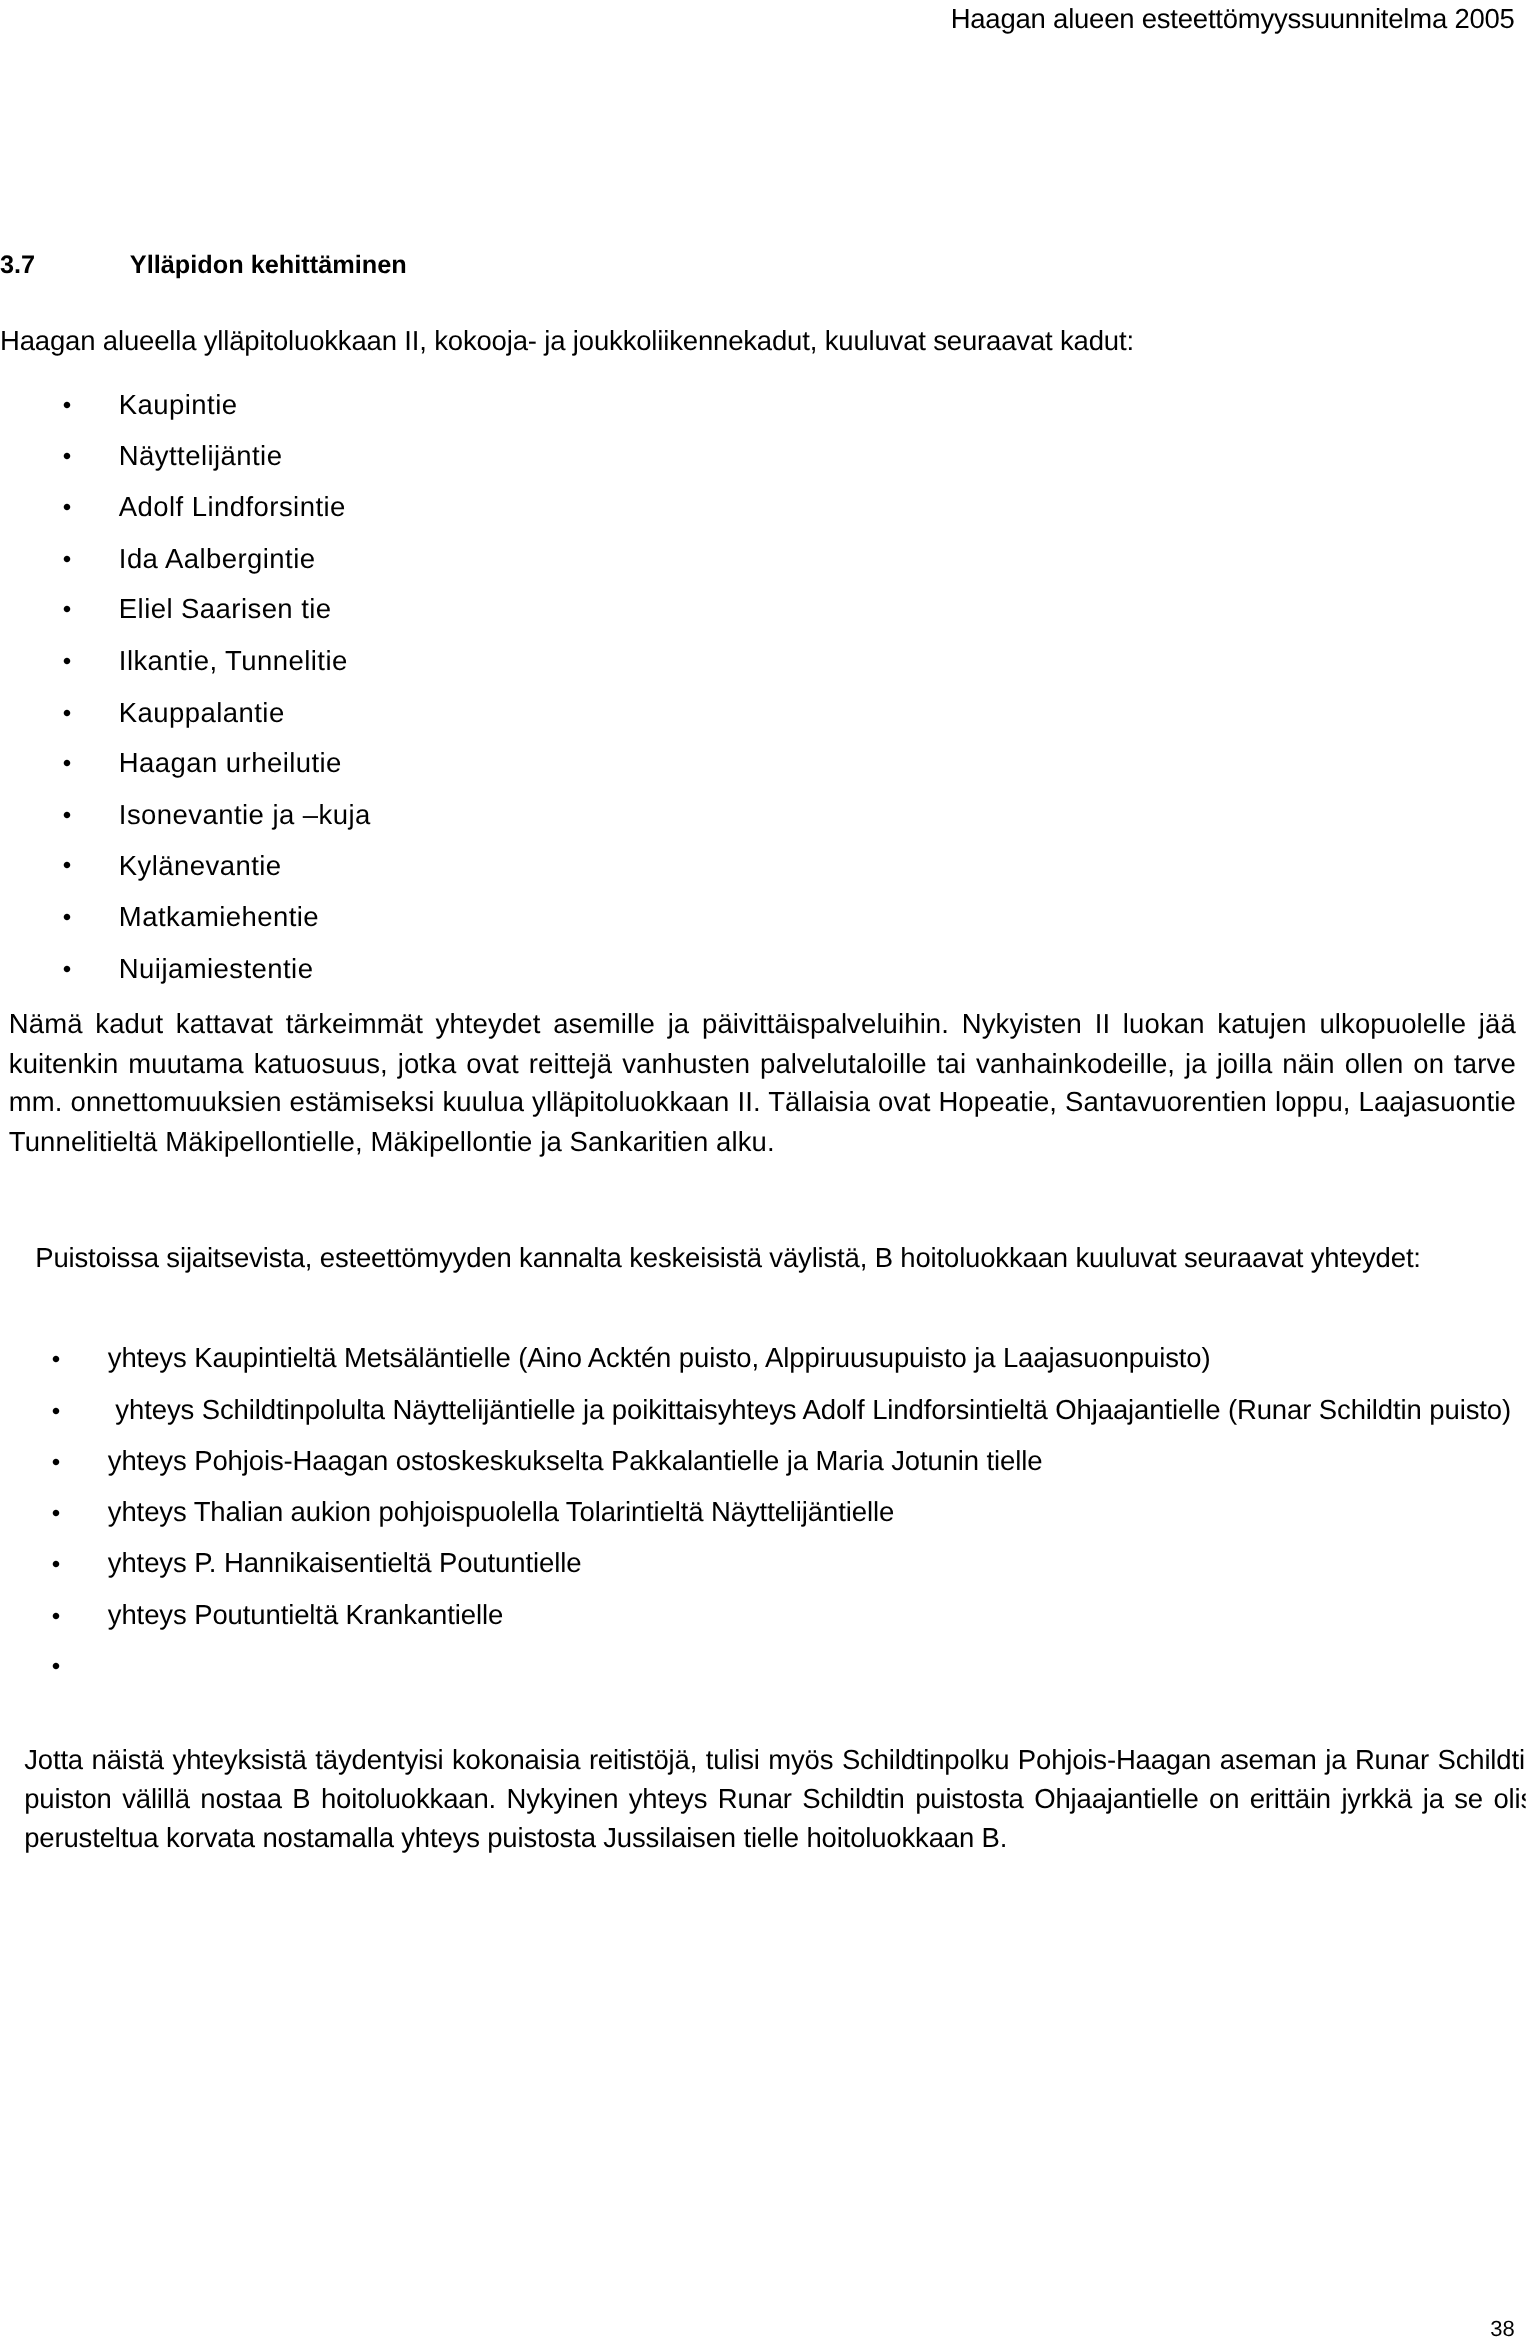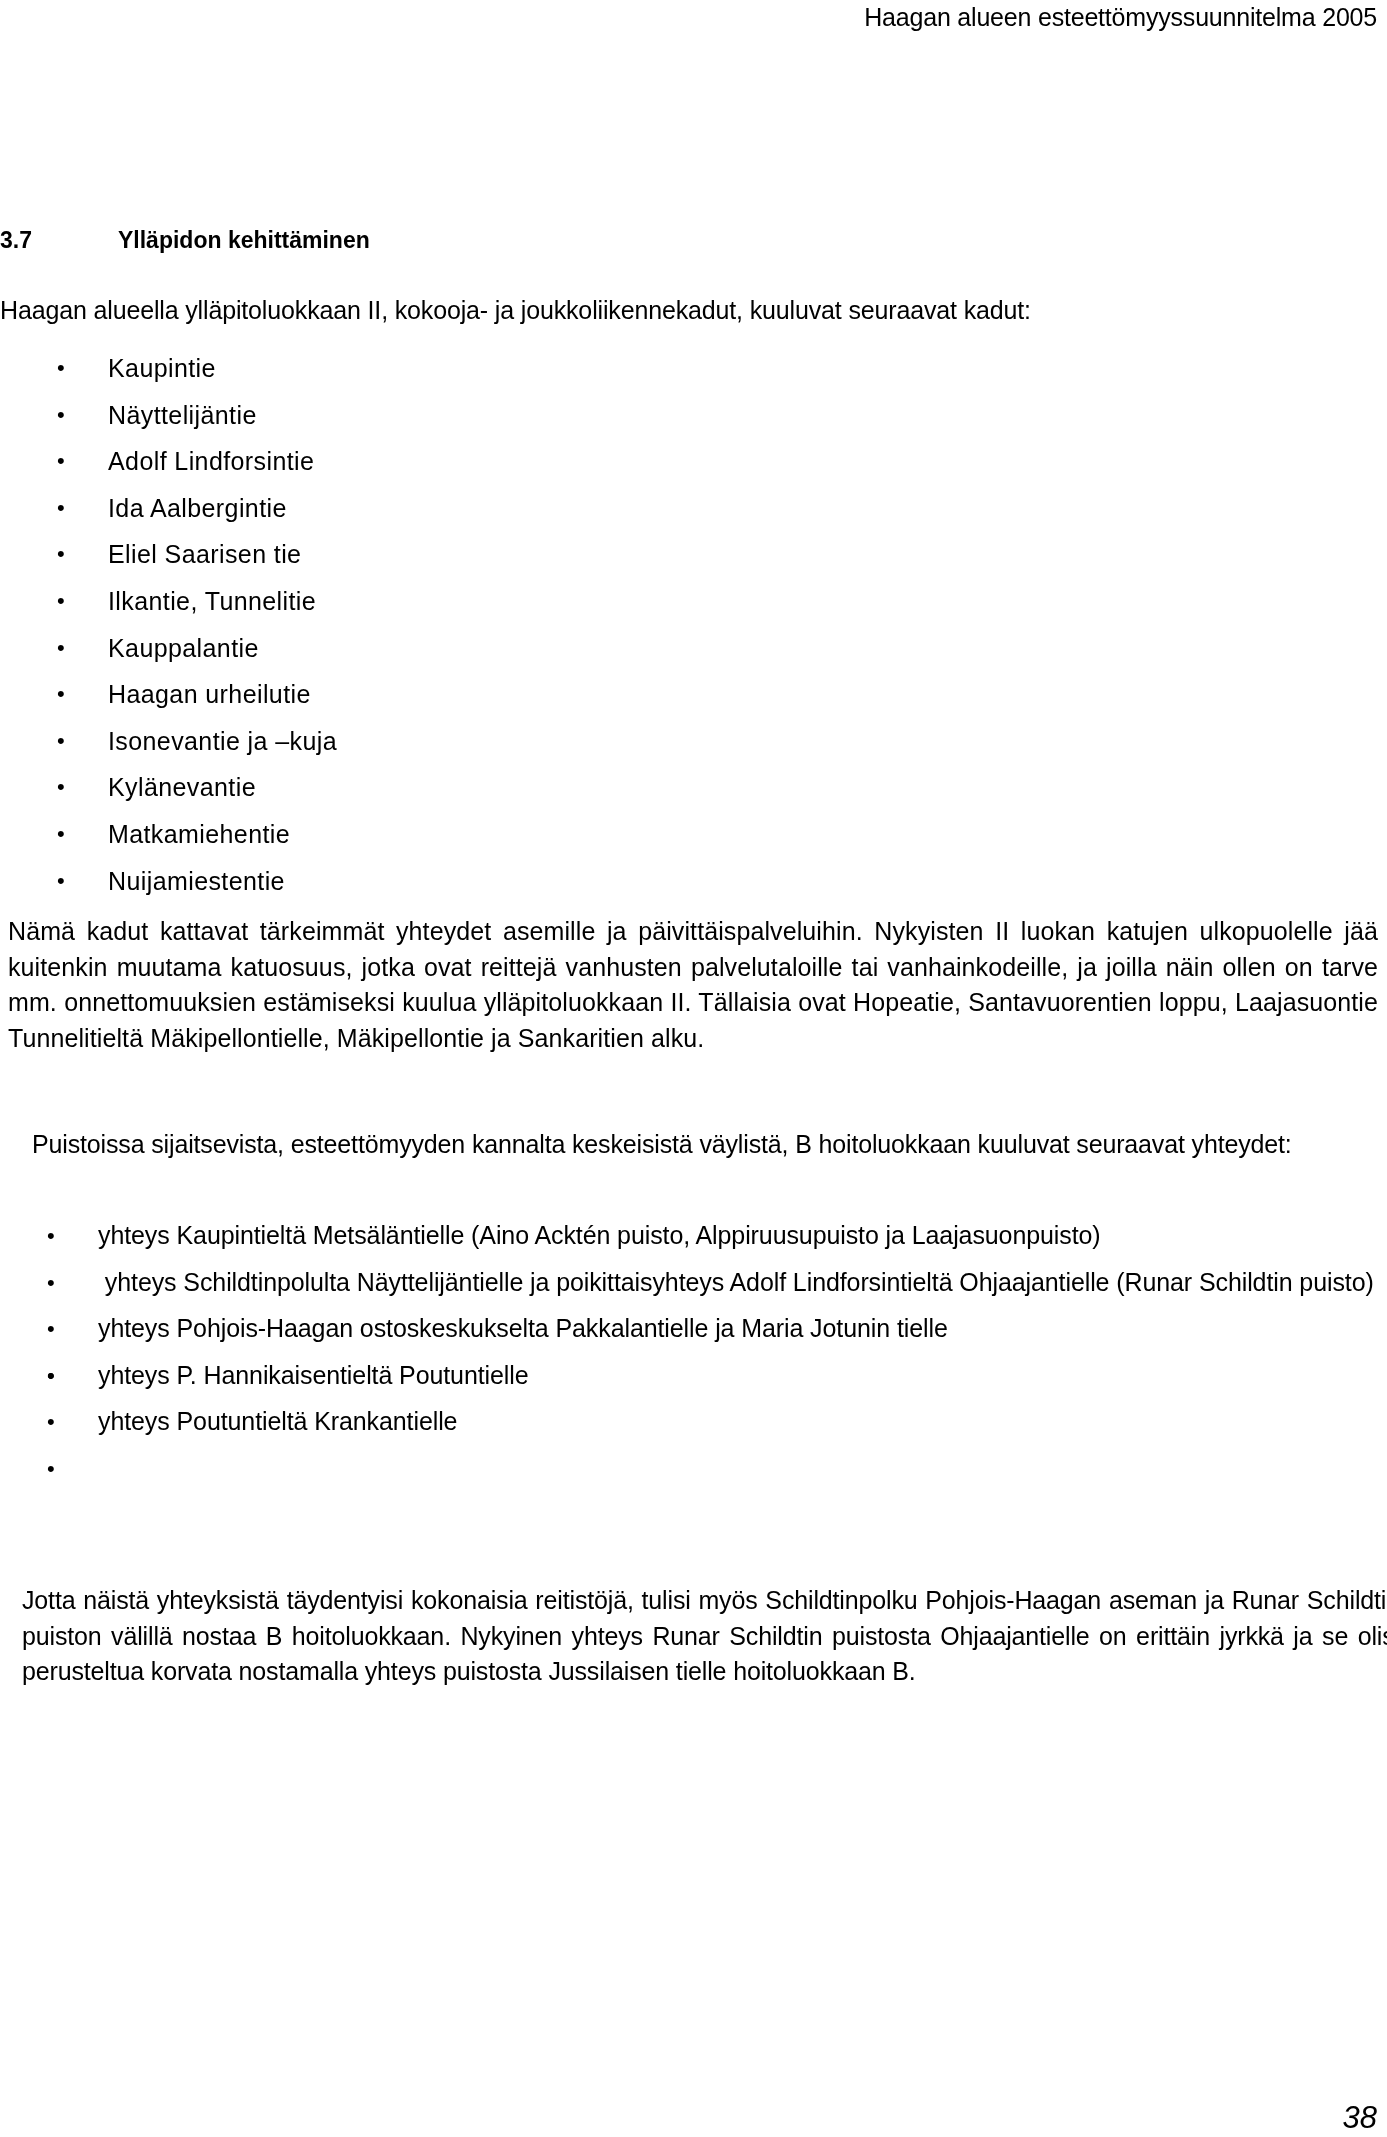--- a/index.html
+++ b/index.html
@@ -113,23 +113,22 @@
     .para3 {
       top: 1583px;
       left: 0;
       width: 1378px;
       padding-left: 22px;
     }
     .page-number {
       position: absolute;
       bottom: 4px;
       right: 10px;
-      font-size: 31px;
+      font-size: 20px;
       line-height: 30px;
-      font-style: italic;
     }
   </style>
 </head>
 <body>
 
 <div class="page-header">Haagan alueen esteettömyyssuunnitelma 2005</div>
 
 <h2 class="section-heading" style="margin:0;">
   <span class="num">3.7</span>
   <span>Ylläpidon kehittäminen</span>
@@ -153,21 +152,21 @@
 </ul>
 
 <p class="body-text para-justify para1" style="margin:0;">Nämä kadut kattavat tärkeimmät yhteydet asemille ja päivittäispalveluihin. Nykyisten II luokan katujen ulkopuolelle jää kuitenkin muutama katuosuus, jotka ovat reittejä vanhusten palvelutaloille tai vanhainkodeille, ja joilla näin ollen on tarve mm. onnettomuuksien estämiseksi kuulua ylläpitoluokkaan II. Tällaisia ovat Hopeatie, Santavuorentien loppu, Laajasuontie Tunnelitieltä Mäkipellontielle, Mäkipellontie ja Sankaritien alku.</p>
 
 <p class="body-text para-justify para2" style="margin:0;padding-left:32px;">Puistoissa sijaitsevista, esteettömyyden kannalta keskeisistä väylistä, B hoitoluokkaan kuuluvat seuraavat yhteydet:</p>
 
 <ul class="link-list">
   <li><span class="bullet">•</span><span>yhteys Kaupintieltä Metsäläntielle (Aino Acktén puisto, Alppiruusupuisto ja Laajasuonpuisto)</span></li>
   <li style="white-space: pre-wrap;"><span class="bullet">•</span><span> yhteys Schildtinpolulta Näyttelijäntielle ja poikittaisyhteys Adolf Lindforsintieltä Ohjaajantielle (Runar Schildtin puisto)</span></li>
   <li><span class="bullet">•</span><span>yhteys Pohjois-Haagan ostoskeskukselta Pakkalantielle ja Maria Jotunin tielle</span></li>
-  <li><span class="bullet">•</span></li>
+  <li><span class="bullet">•</span><span>yhteys Thalian aukion pohjoispuolella Tolarintieltä Näyttelijäntielle</span></li>
   <li><span class="bullet">•</span><span>yhteys P. Hannikaisentieltä Poutuntielle</span></li>
   <li><span class="bullet">•</span><span>yhteys Poutuntieltä Krankantielle</span></li>
   <li><span class="bullet">•</span></li>
 </ul>
 
 <p class="body-text para-justify para3" style="margin:0;">Jotta näistä yhteyksistä täydentyisi kokonaisia reitistöjä, tulisi myös Schildtinpolku Pohjois-Haagan aseman ja Runar Schildtin puiston välillä nostaa B hoitoluokkaan. Nykyinen yhteys Runar Schildtin puistosta Ohjaajantielle on erittäin jyrkkä ja se olisi perusteltua korvata nostamalla yhteys puistosta Jussilaisen tielle hoitoluokkaan B.</p>
 
 <div class="page-number">38</div>
 
 </body></html>

